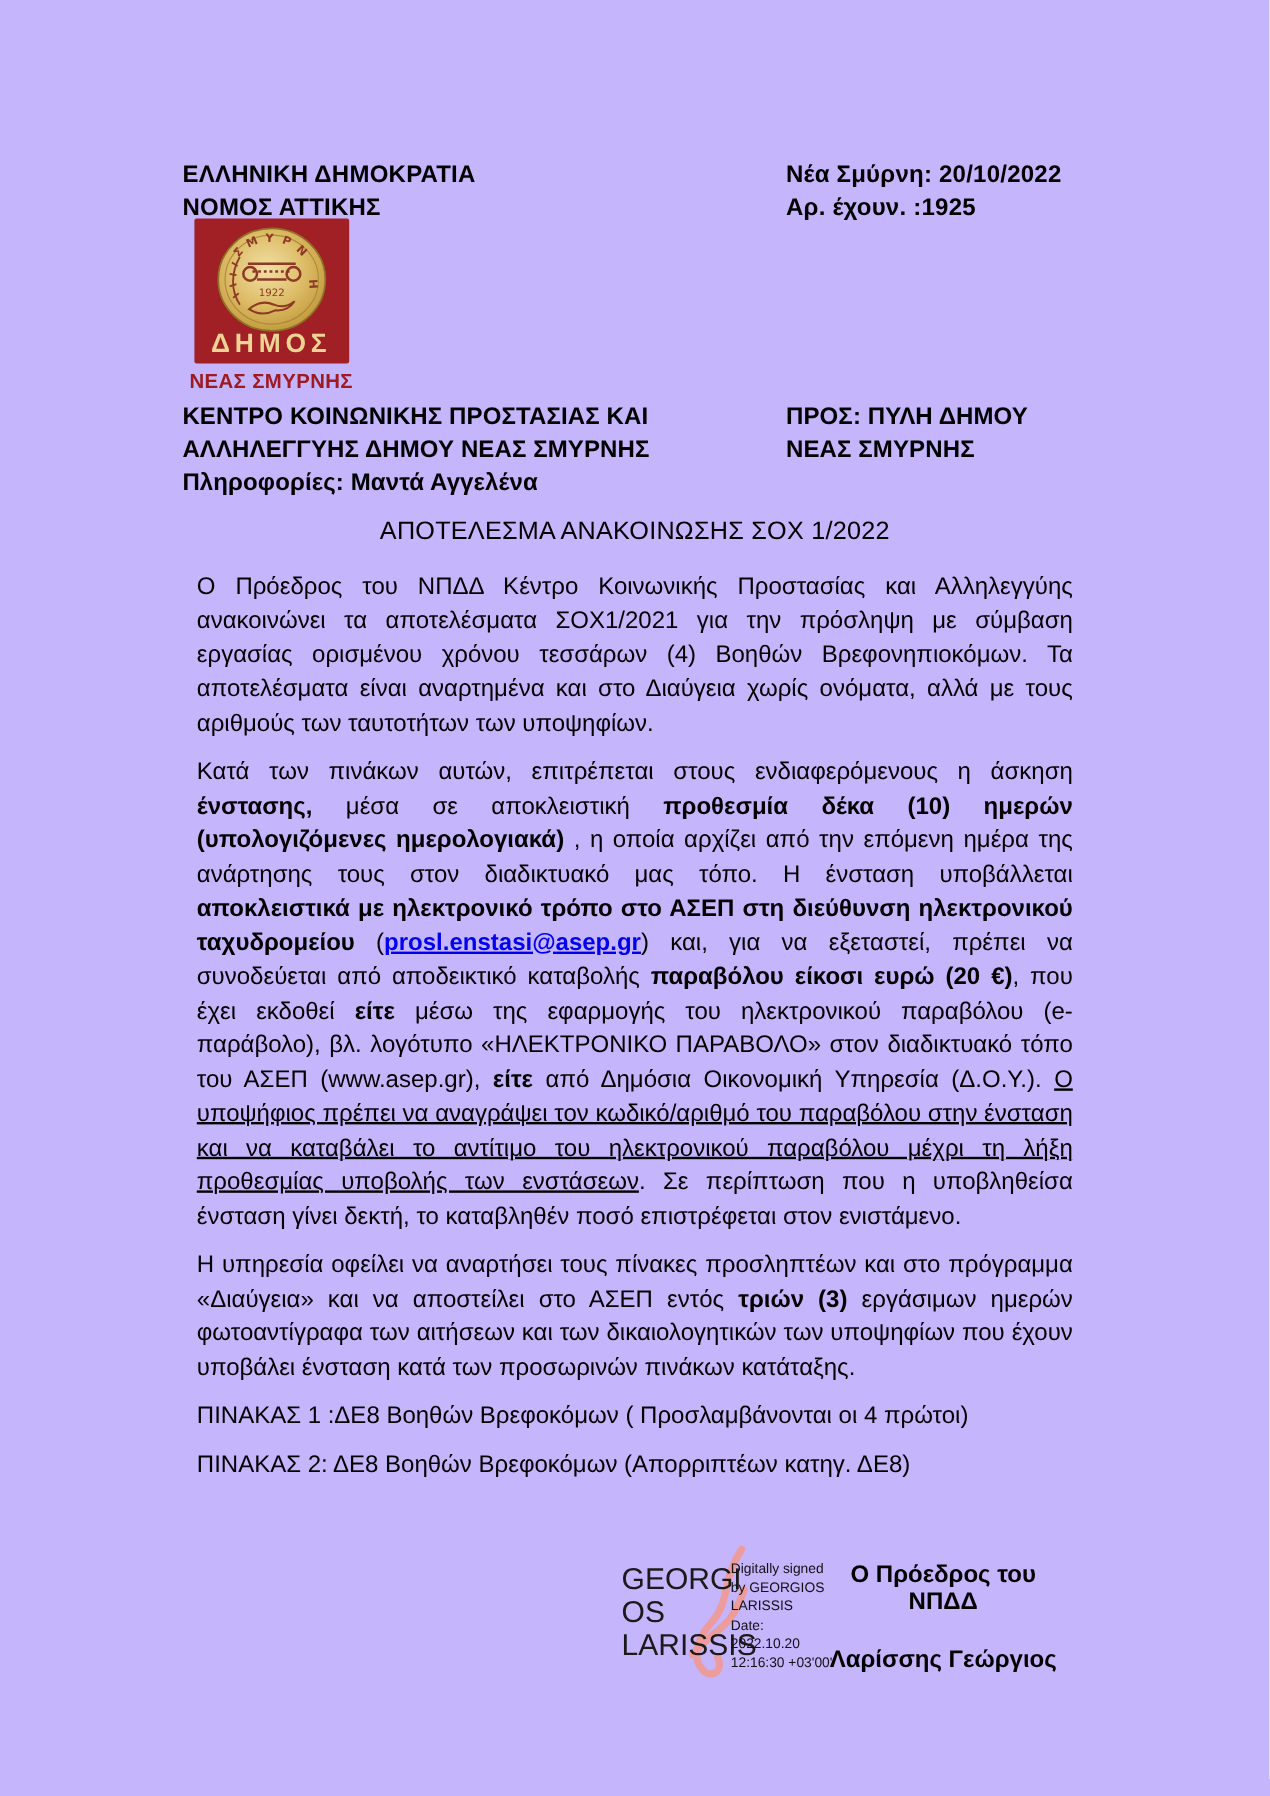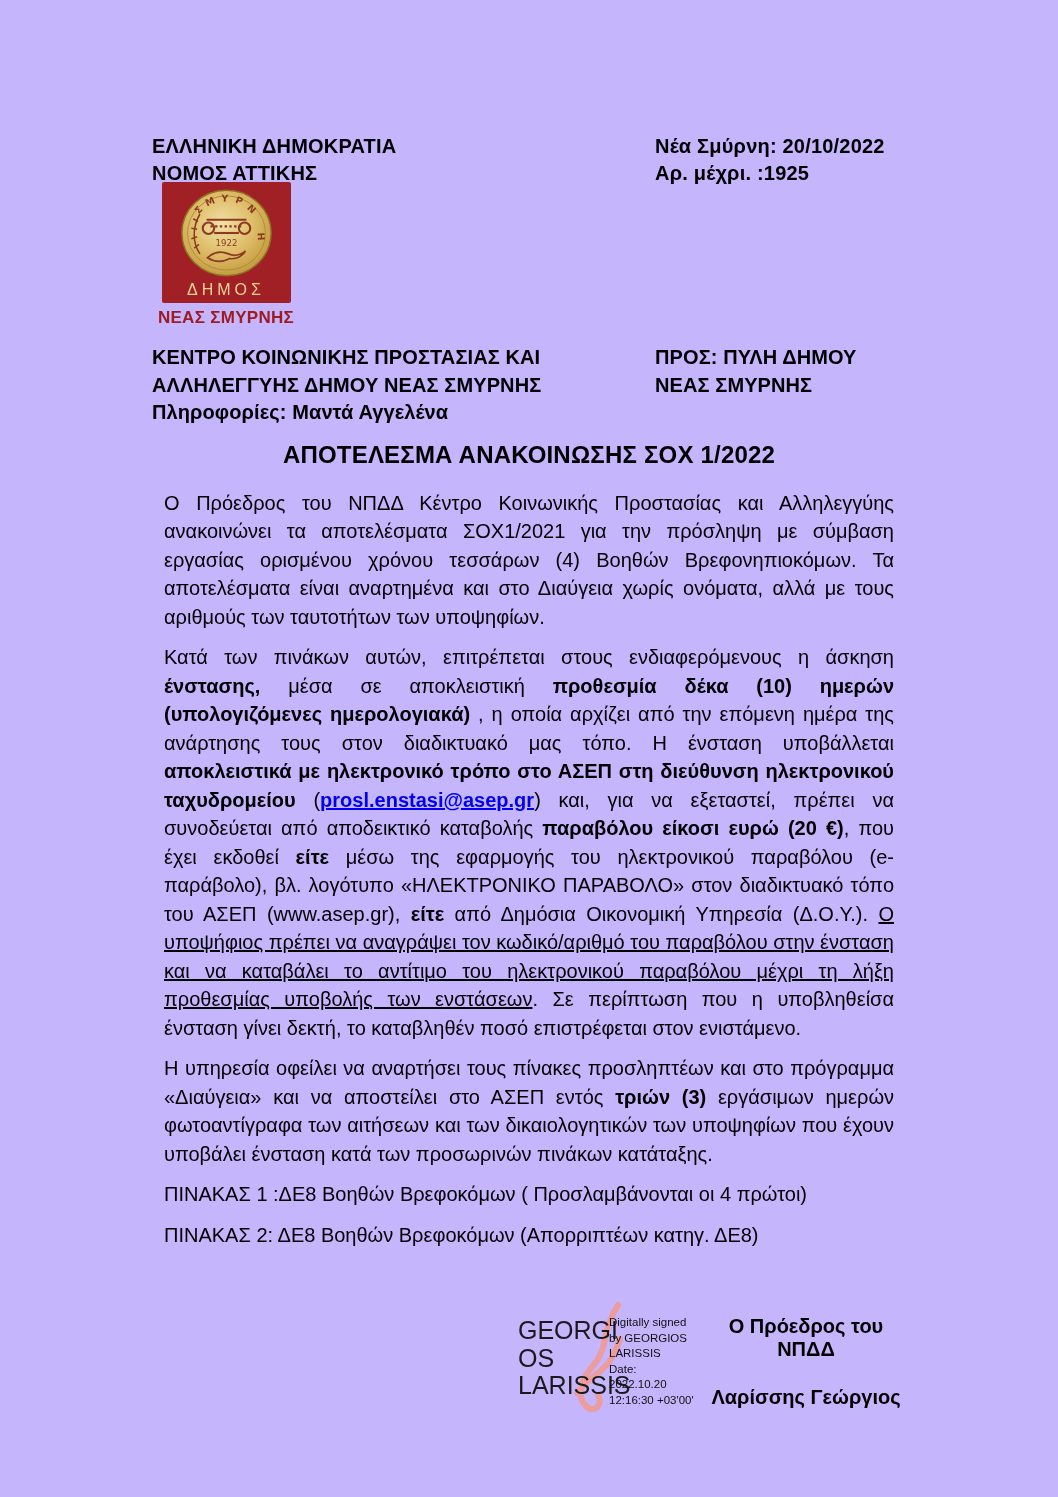--- a/index.html
+++ b/index.html
@@ -16,64 +16,64 @@
 
   
   .logo-block { position:relative; left:4px; width:140px; margin-top:-5px; text-align:center; }
   .logo-square {
     width:129px; height:121px; margin:0 auto; background:#A02025;
     position:relative; border-radius:2px;
   }
   .coin-svg { position:absolute; left:17px; top:5px; }
   .logo-dimos {
     position:absolute; left:0; right:0; bottom:4px; color:#EDD394;
-    font-size:16px; letter-spacing:4px; font-weight:normal;
+    font-size:22px; letter-spacing:4px; font-weight:bold;
   }
   .logo-label { margin-top:5px; color:#9E1B22; font-weight:bold; font-size:17px; letter-spacing:0.3px; }
 
   
-  .parties { position:relative; margin-top:16px; }
+  .parties { position:relative; margin-top:6px; }
   .party-line { font-weight:bold; font-size:20px; line-height:27.5px; letter-spacing:0.1px; }
   .recipient { position:absolute; left:503px; top:0; }
 
   
-  .doc-title { margin-top:14px; text-align:center; font-weight:bold; font-size:24px; letter-spacing:0.2px; }
+  .doc-title { margin-top:14px; text-align:center; font-weight:normal; font-size:21px; letter-spacing:0.2px; }
 
   
   .body-text { margin-top:20px; font-size:20px; line-height:28.5px; }
   .para { margin:12px; text-align:justify; }
   .b { font-weight:bold; }
   .u { text-decoration:underline; }
   .link { color:#0000EE; text-decoration:underline; cursor:pointer;font-weight:bold; }
   [data-name="paragraph-obligation"] { margin-top:10px; }
   [data-name="table-line-1"], [data-name="table-line-2"] { margin-top:9px; text-align:left; }
 
   
   .signature { position:relative; margin-top:60px; height:140px; }
   .stamp-name { position:absolute; left:366px; top:8px; font-size:25px; line-height:27.5px; color:#1a1a1a; }
   .swoosh { position:absolute; left:420px; top:-8px; }
   .stamp-details { position:absolute; left:457px; top:6px; font-size:11.5px; line-height:15.5px; color:#111; }
-  .sig-block { position:absolute; left:548px; top:6px; width:212px; text-align:center; }
+  .sig-block { position:absolute; left:528px; top:6px; width:212px; text-align:center; }
   .sig-role { font-weight:bold; font-size:20px; }
   .sig-name { font-weight:bold; font-size:20px; margin-top:25px; }
 </style>
 </head>
 <body>
 
 <div class="page" data-name="document-page">
   <div class="content" data-name="document-content">
 
     <div class="header-row" data-name="header">
       <div class="header-left" data-name="header-left">
         <div class="hdr-line" data-name="state-title">ΕΛΛΗΝΙΚΗ ΔΗΜΟΚΡΑΤΙΑ</div>
         <div class="hdr-line" data-name="prefecture-title">ΝΟΜΟΣ ΑΤΤΙΚΗΣ</div>
       </div>
       <div class="header-right" data-name="header-right">
         <div class="hdr-line" data-name="place-date">Νέα Σμύρνη: 20/10/2022</div>
-        <div class="hdr-line" data-name="protocol-number">Αρ. μέχρι. :1925</div>
+        <div class="hdr-line" data-name="protocol-number">Αρ. έχουν. :1925</div>
       </div>
     </div>
 
     <div class="logo-block" data-name="municipality-logo">
       <div class="logo-square" data-name="logo-red-square">
         <svg class="coin-svg" width="95" height="92" viewBox="0 0 100 96" data-name="coin-emblem-icon">
           <defs>
             <radialGradient id="gold" cx="45%" cy="40%" r="65%">
               <stop offset="0%" stop-color="#F2E0A6"></stop>
               <stop offset="55%" stop-color="#DDBC67"></stop>

